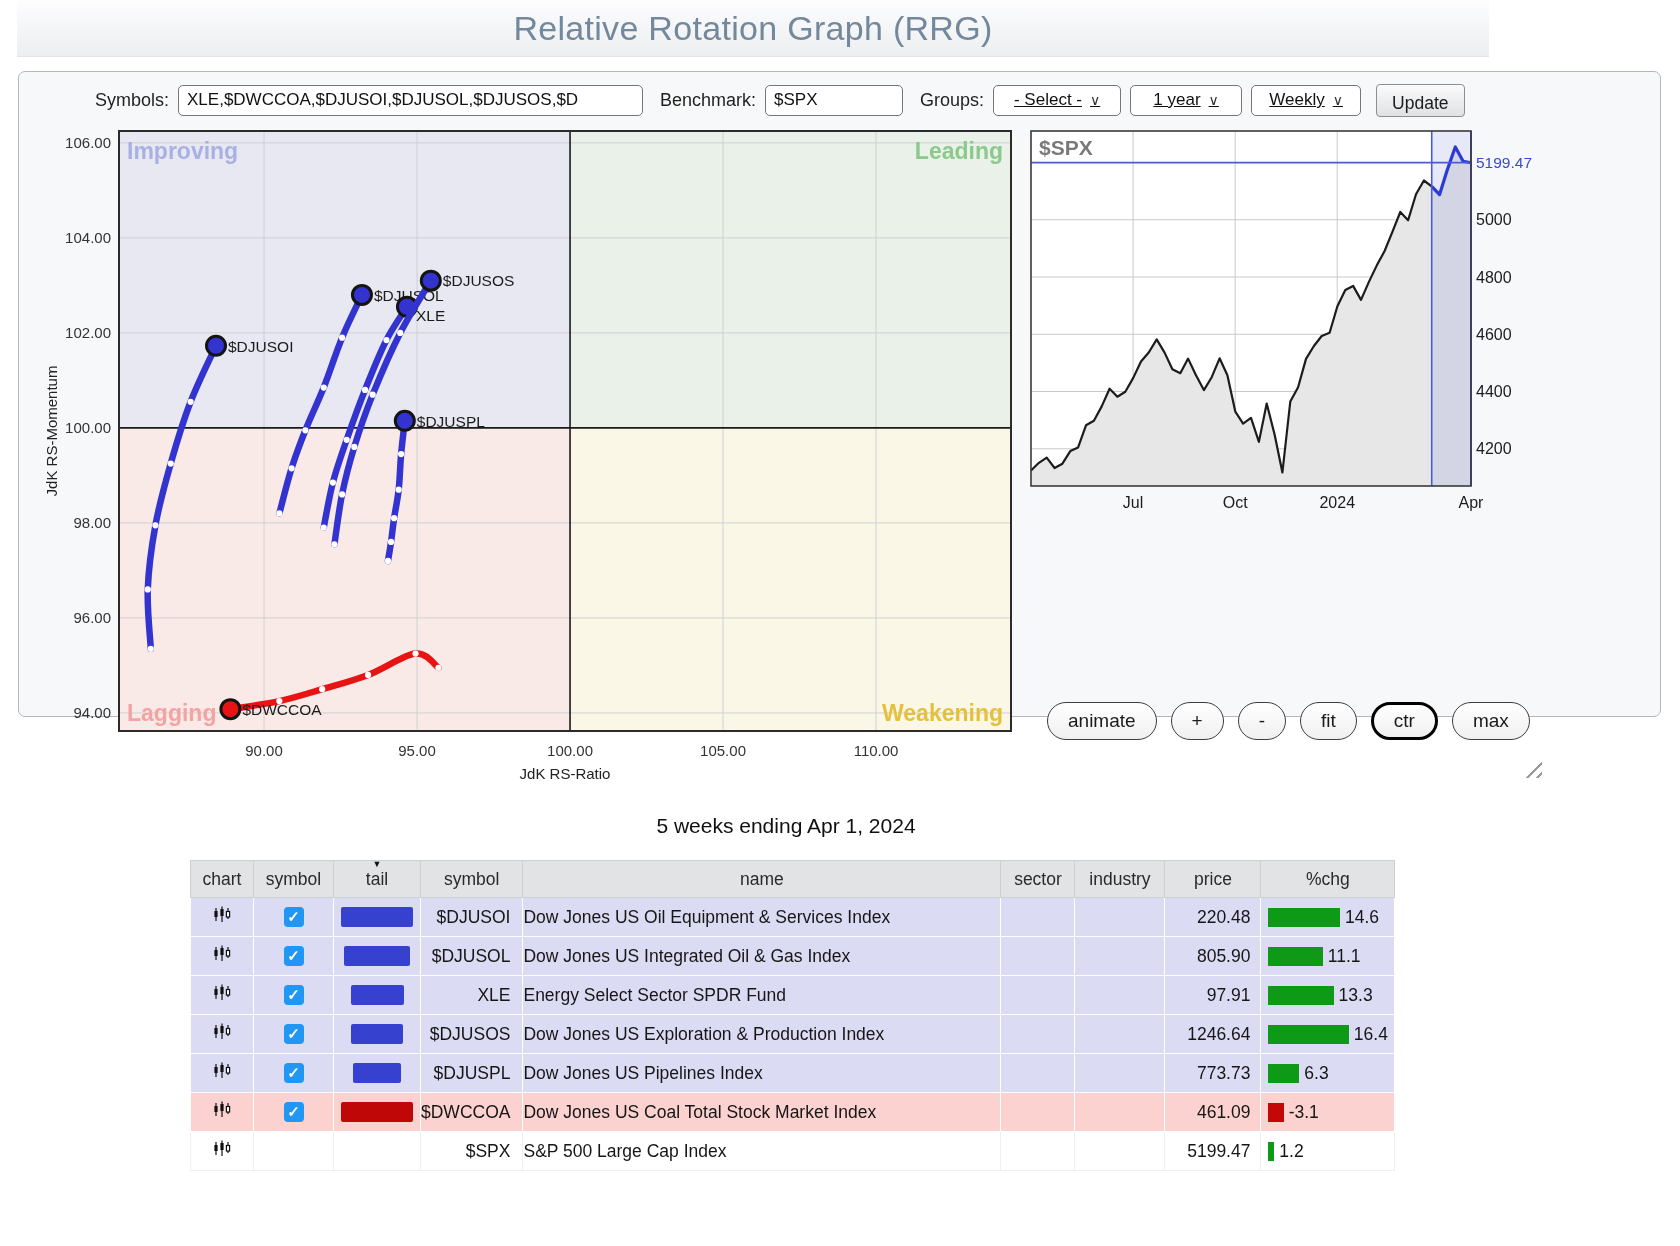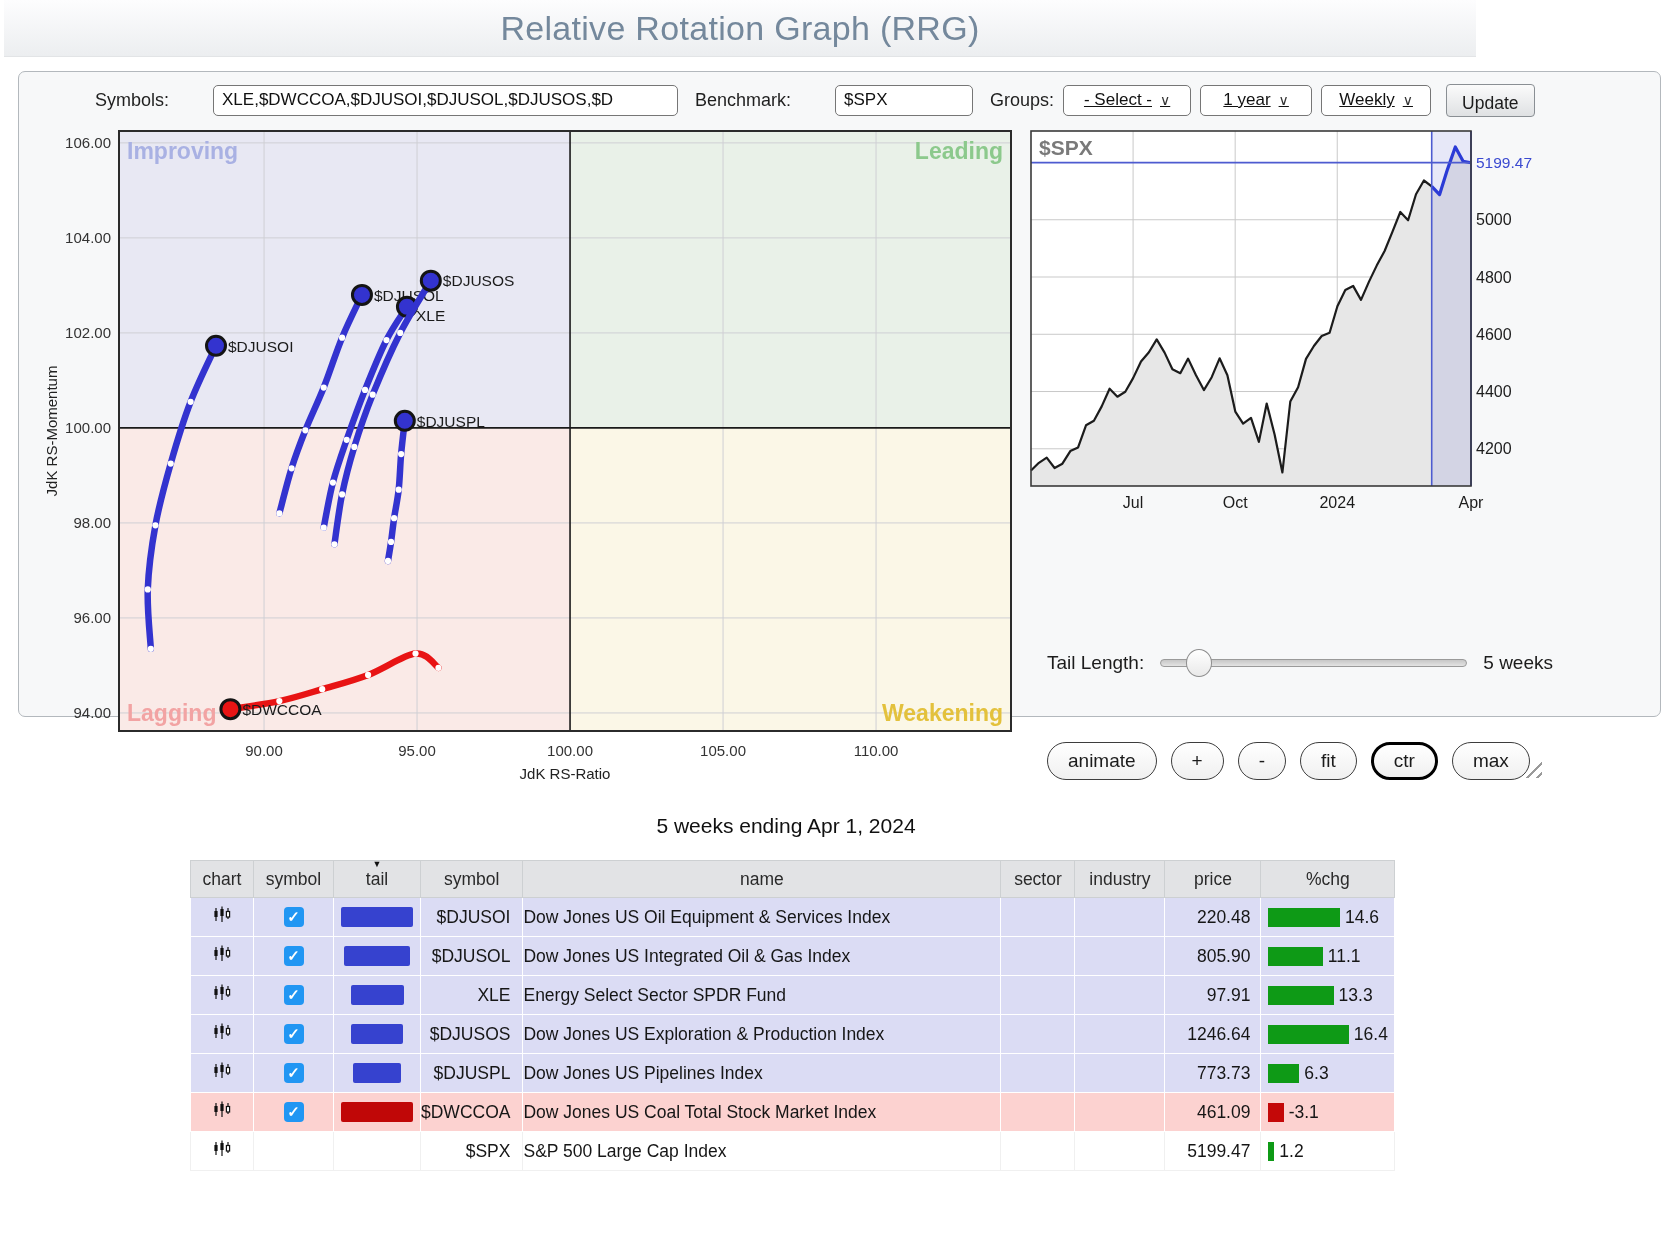--- a/index.html
+++ b/index.html
@@ -1,55 +1,55 @@
 <!DOCTYPE html>
 <html><head>
 <meta charset="utf-8">
 <style>
   html,body{margin:0;padding:0;}
   body{width:1680px;height:1246px;position:relative;background:#ffffff;
        font-family:"Liberation Sans",sans-serif;overflow:hidden;}
 
   
-  .header{position:absolute;left:4px;top:0;width:1472px;height:56px;
+  .header{position:absolute;left:17px;top:0;width:1472px;height:56px;
           background:linear-gradient(#fdfdfe,#eceef0);border-bottom:1px solid #e2e4e6;
           display:flex;align-items:center;justify-content:center;}
   .header h1{margin:0;font-size:34px;font-weight:400;color:#74889c;letter-spacing:.3px;}
 
   
   .panel{position:absolute;left:18px;top:71px;width:1643px;height:646px;
          background:#f7f8f9;border:1px solid #b3b8bd;border-radius:7px;box-sizing:border-box;}
 
   
   .controls{position:absolute;left:68px;top:11px;height:34px;display:flex;align-items:center;
             gap:9px;font-size:18px;color:#1f1f1f;white-space:nowrap;}
   .ctl-label{margin-left:8px;}
   .ctl-input{border:1px solid #767676;border-radius:5px;height:29px;background:#fff;
-             font-size:17px;padding:0 8px;color:#111;font-family:inherit;box-sizing:content-box;margin-left:35px;}
+             font-size:17px;padding:0 8px;color:#111;font-family:inherit;box-sizing:content-box;}
   .ctl-select{border:1px solid #767676;border-radius:5px;height:31px;background:#fff;
               display:flex;align-items:center;justify-content:center;
               padding:0 9px;font-size:17px;color:#111;box-sizing:border-box;cursor:default;text-decoration:underline;}
   .ctl-select .chev{font-size:14px;color:#333;margin-left:8px;}
   .update-btn{height:33px;border:1px solid #8a8f94;border-radius:4px;
               background:linear-gradient(#fbfbfb,#dfe1e3);font-size:17.5px;color:#1c1c1c;
               padding:8px 15px;font-family:inherit;margin-left:6px;}
 
   svg text{font-family:"Liberation Sans",sans-serif;}
 
   
   .tail-row{position:absolute;left:1028px;top:572px;width:506px;height:38px;
             display:flex;align-items:center;font-size:19px;color:#1c1c1c;}
   .tail-track{flex:1;height:6px;background:linear-gradient(#c7c7c7,#e3e3e3);
               border:1px solid #9a9a9a;border-radius:4px;margin:0 16px;position:relative;}
   .tail-thumb{position:absolute;left:38px;top:50%;transform:translate(-50%,-50%);
               width:24px;height:26px;border-radius:50%;
               background:linear-gradient(#ffffff,#e9e9e9);border:1px solid #8e8e8e;}
 
   
-  .btn-row{position:absolute;left:1028px;top:630px;display:flex;gap:14px;align-items:center;margin-top:40px;}
+  .btn-row{position:absolute;left:1028px;top:630px;display:flex;gap:14px;align-items:center;}
   .rrg-btn{height:38px;border:1.7px solid #3d3d3d;border-radius:19px;
            background:linear-gradient(#ffffff,#f0f0f0);font-size:19px;color:#1b1b1b;
            padding:0 20px;font-family:inherit;}
   .rrg-btn.active{border:3.5px solid #000;font-weight:400;}
 
   .resize-grip{position:absolute;left:1505px;top:688px;width:18px;height:18px;
                clip-path:polygon(100% 0,100% 100%,0 100%);
                background:repeating-linear-gradient(135deg,#9a9a9a 0 2px,transparent 2px 7px);}
 
   
@@ -219,27 +219,20 @@
       <text x="457" y="275.0241935483871" font-size="16px" fill="#1c1c1c">4400</text>
       <text x="457" y="217.76612903225808" font-size="16px" fill="#1c1c1c">4600</text>
       <text x="457" y="160.50806451612902" font-size="16px" fill="#1c1c1c">4800</text>
       <text x="457" y="103.25" font-size="16px" fill="#1c1c1c">5000</text>
       <text x="114.08" y="386" text-anchor="middle" font-size="16px" fill="#1c1c1c">Jul</text>
       <text x="216.16" y="386" text-anchor="middle" font-size="16px" fill="#1c1c1c">Oct</text>
       <text x="318.23999999999995" y="386" text-anchor="middle" font-size="16px" fill="#1c1c1c">2024</text>
       <text x="452" y="386" text-anchor="middle" font-size="16px" fill="#1c1c1c">Apr</text>
     </svg>
 
-  <div class="tail-row">
-    <span>Tail Length:</span>
-    <div class="tail-track">
-      <div class="tail-thumb"></div>
-    </div>
-    <span>5 weeks</span>
-  </div>
 
   <div class="btn-row">
     <button class="rrg-btn">animate</button>
     <button class="rrg-btn">+</button>
     <button class="rrg-btn">-</button>
     <button class="rrg-btn">fit</button>
     <button class="rrg-btn active">ctr</button>
     <button class="rrg-btn">max</button>
   </div>
 

